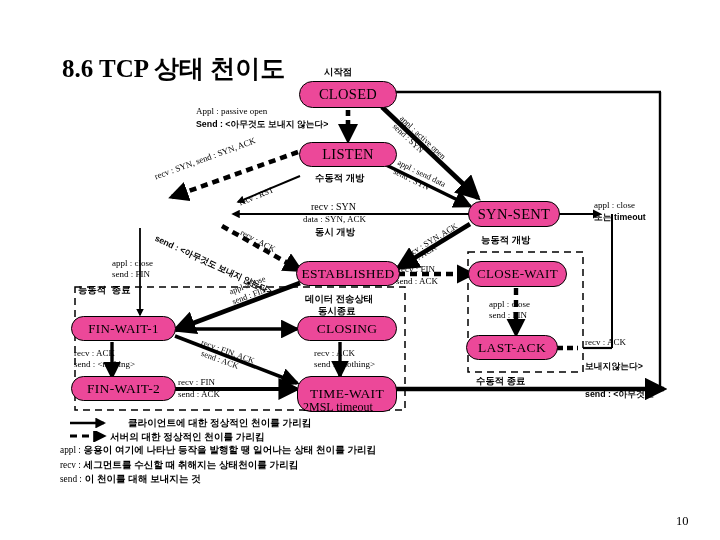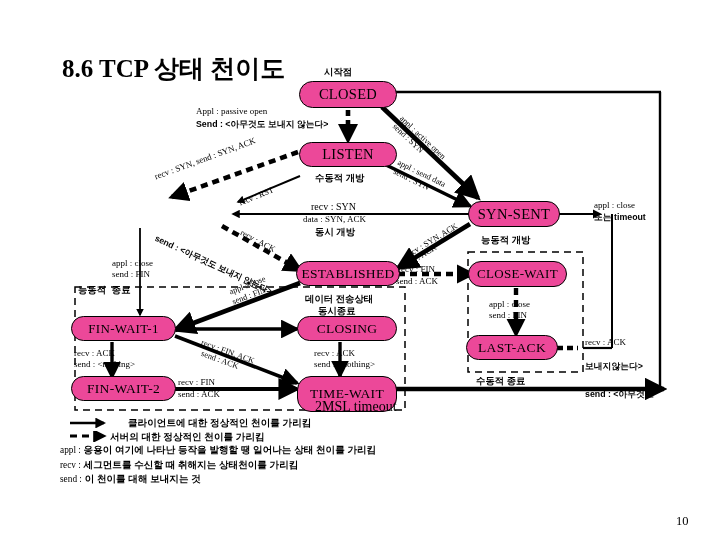--- a/index.html
+++ b/index.html
@@ -290,21 +290,21 @@
 
   <div class="lbl rot" style="left:203px; top:338px; transform:rotate(20deg);">recv : FIN, ACK</div>
   <div class="lbl rot" style="left:203px; top:349px; transform:rotate(20deg);">send : ACK</div>
 
   <div class="lbl" style="left:178px; top:377px; font-size:9px;">recv : FIN</div>
   <div class="lbl" style="left:178px; top:389px; font-size:9px;">send : ACK</div>
 
   <div class="lbl" style="left:314px; top:348px; font-size:9px;">recv : ACK</div>
   <div class="lbl" style="left:314px; top:359px; font-size:9px;">send : &lt;nothing&gt;</div>
 
-  <div class="lbl" style="left:315px; top:402px; font-size:14px;">2MSL timeout</div>
+  <div class="lbl" style="left:303px; top:402px; font-size:12px;">2MSL timeout</div>
 
   <div class="lbl" style="left:489px; top:299px; font-size:9px;">appl : close</div>
   <div class="lbl" style="left:489px; top:310px; font-size:9px;">send : FIN</div>
 
   <div class="lbl" style="left:585px; top:337px; font-size:9px;">recv : ACK</div>
   <div class="lbl k" style="left:585px; top:348px; font-size:8.8px;margin-top:40px;">send : &lt;아무것도</div>
   <div class="lbl k" style="left:585px; top:360px; font-size:8.8px;">보내지않는다&gt;</div>
 
   <div class="lbl k" style="left:476px; top:375px;">수동적 종료</div>
 

